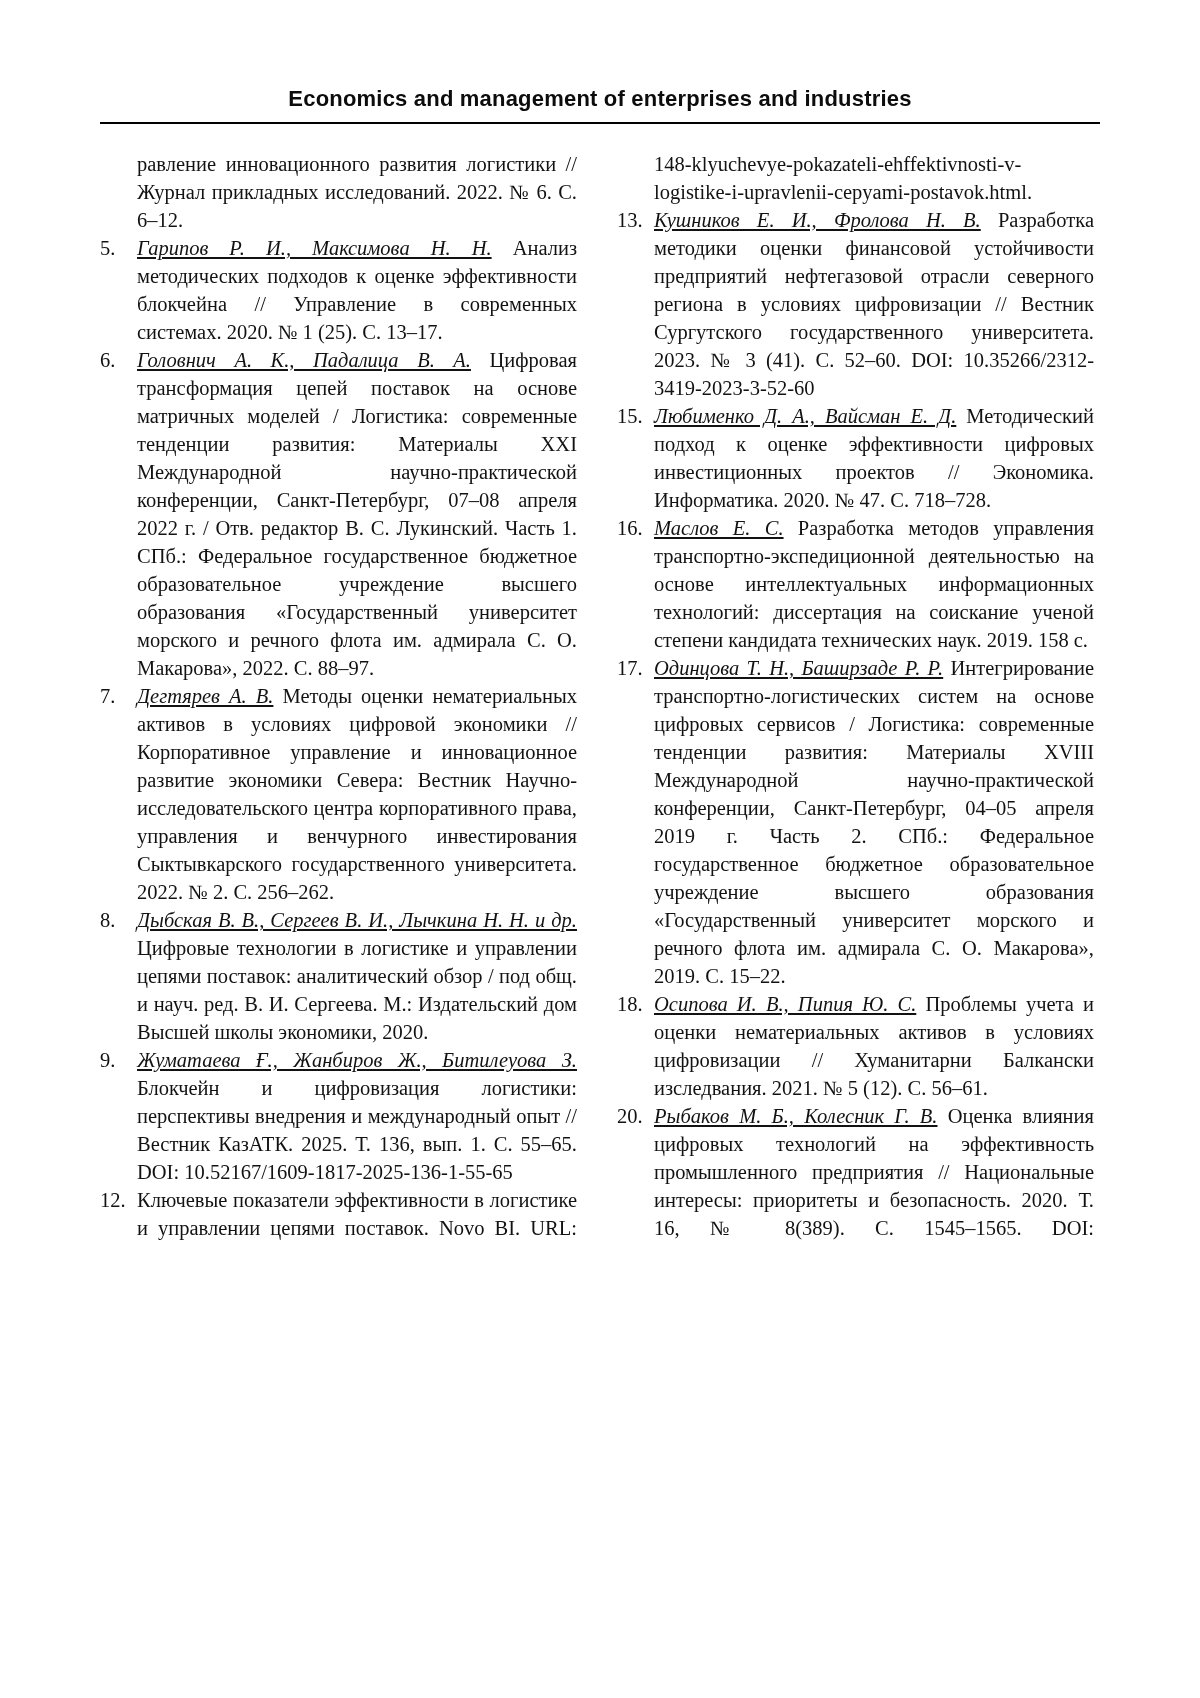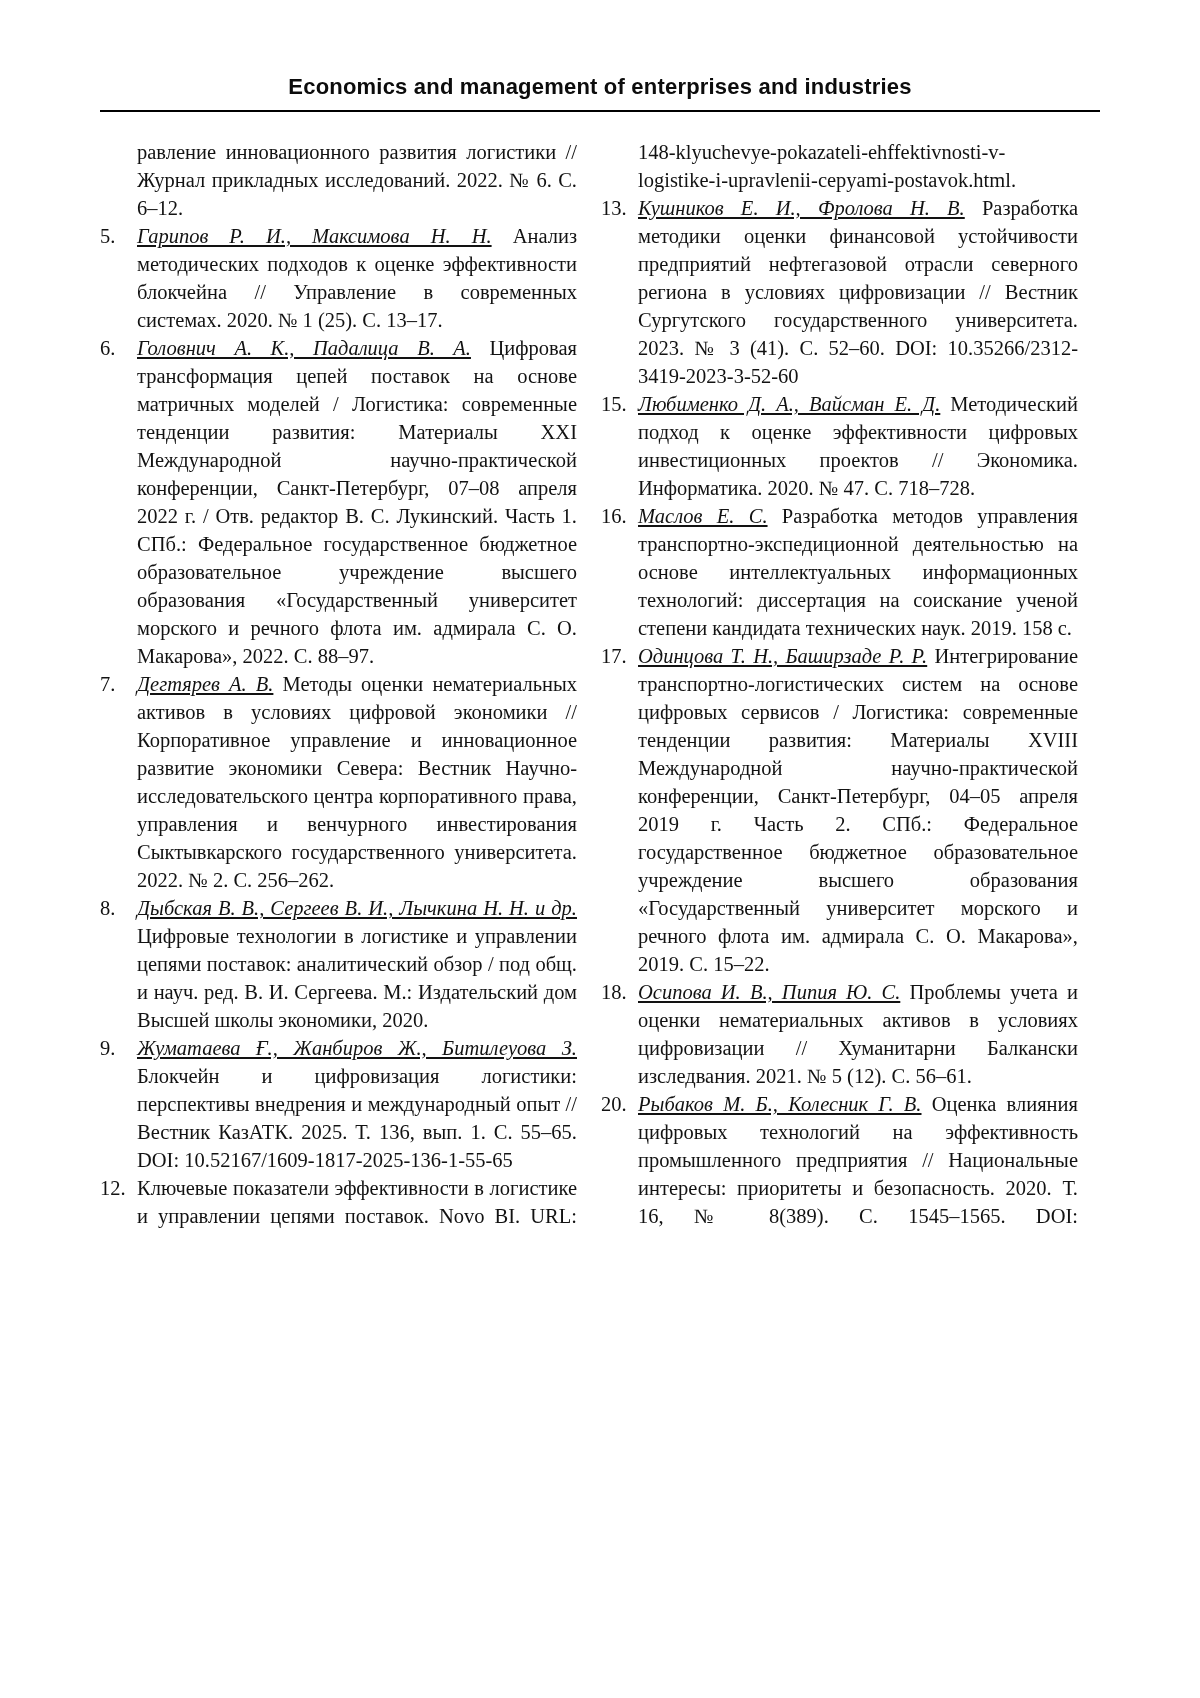--- a/index.html
+++ b/index.html
@@ -1,21 +1,21 @@
 <!DOCTYPE html>
 <html lang="ru"><head>
 <meta charset="utf-8">
 <style>
   * { margin: 0; padding: 0; box-sizing: border-box; }
   html, body { background: #ffffff; }
   .page {
     position: relative;
     width: 1200px;
     height: 1229px;
-    margin: 0 auto;
+    margin: 12px auto;
     background: #ffffff;
     color: #121212;
     font-family: "Liberation Serif", serif;
     overflow: hidden;
   }
   .content {
     position: absolute;
     left: 100px;
     top: 74px;
     width: 1000px;
@@ -28,21 +28,21 @@
     letter-spacing: 0.2px;
     color: #0c0c0c;
   }
   .header-rule {
     border: none;
     border-top: 2px solid #000;
     margin-top: 10px;
   }
   .columns {
     display: flex;
-    gap: 24px;
+    gap: 40px;
     margin-top: 26px;
     text-align: justify;
   }
   .col { width: 477px; }
   .ref {
     position: relative;
     padding-left: 37px;
     font-size: 20.5px;
     line-height: 28px;
     text-align: justify;

